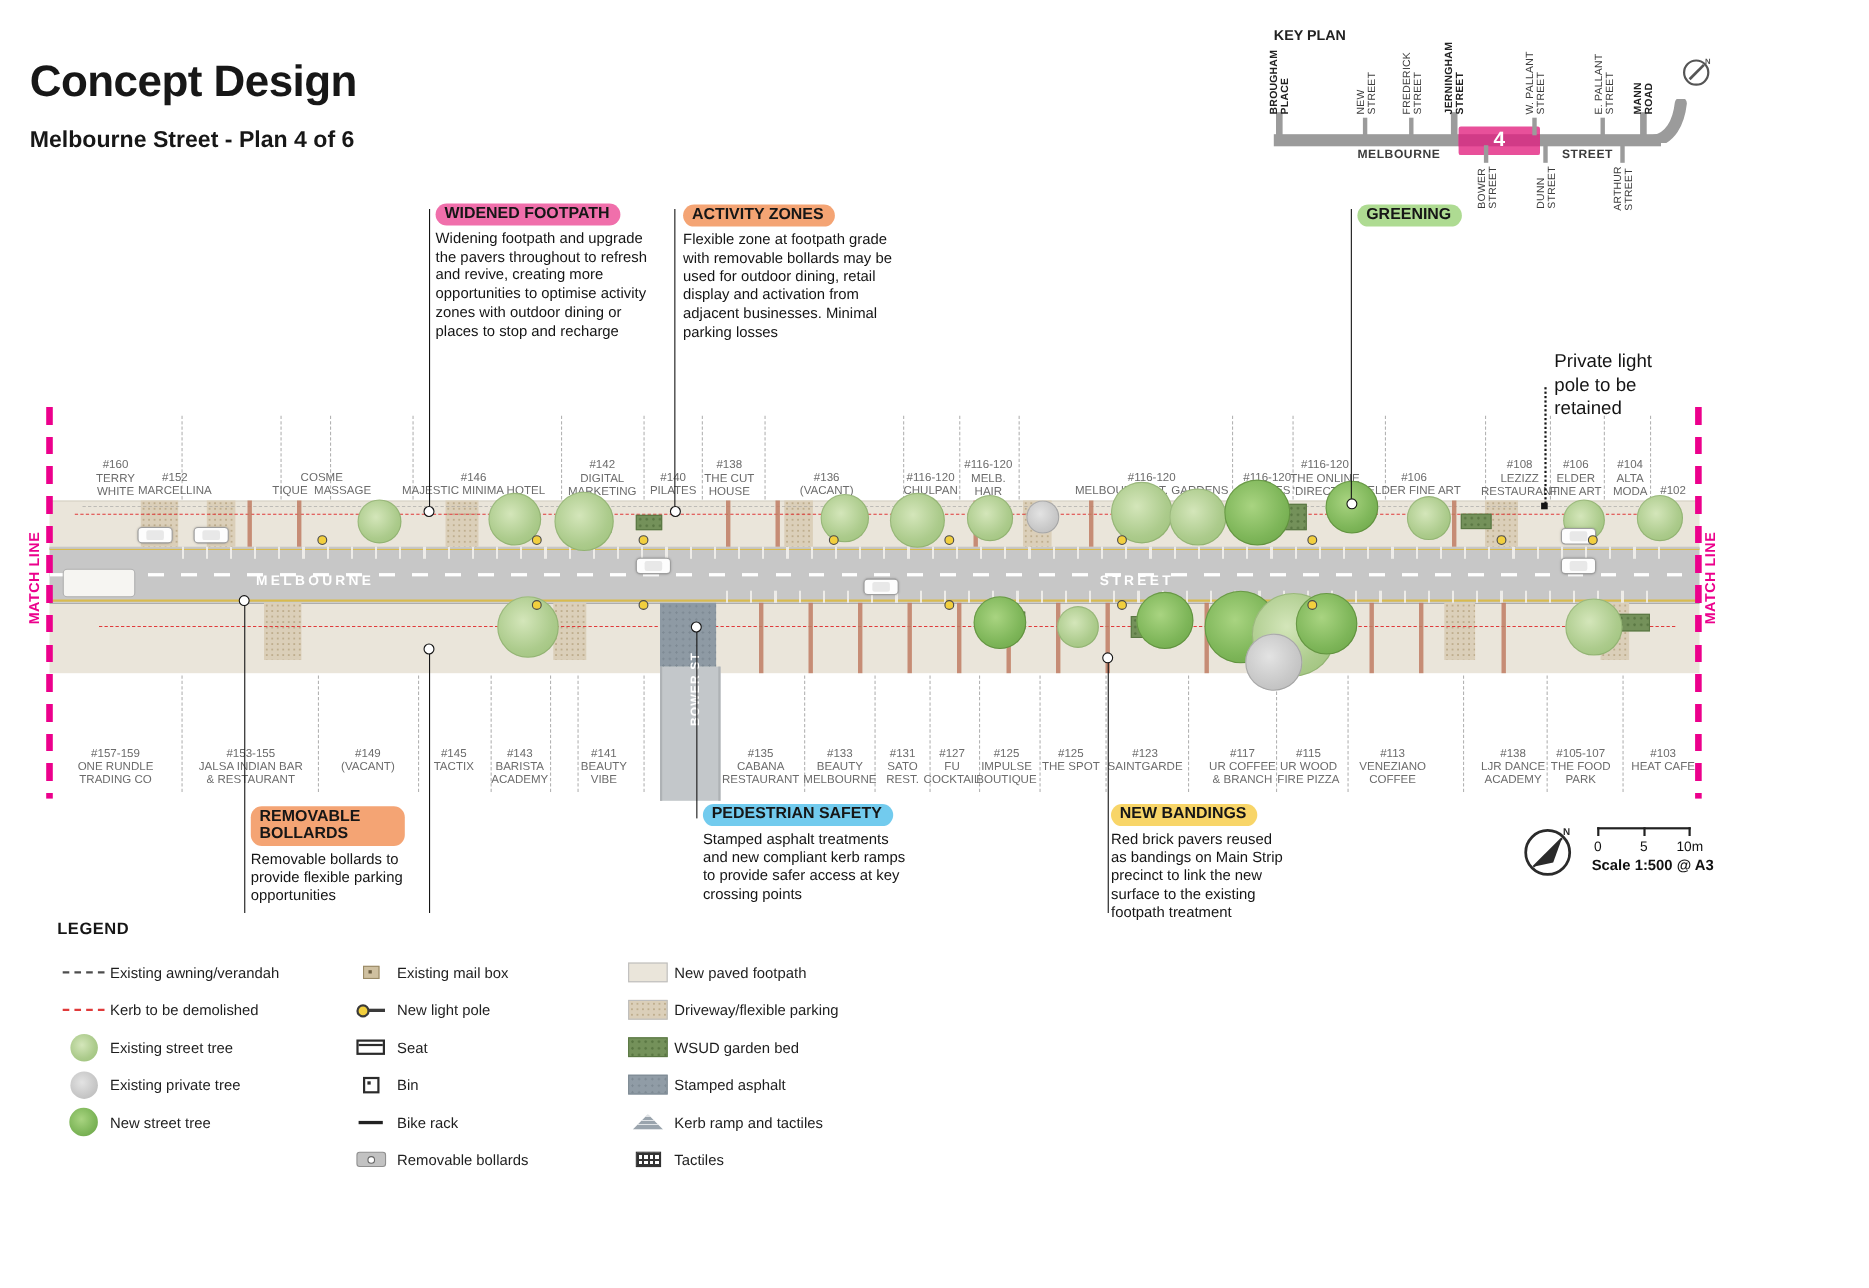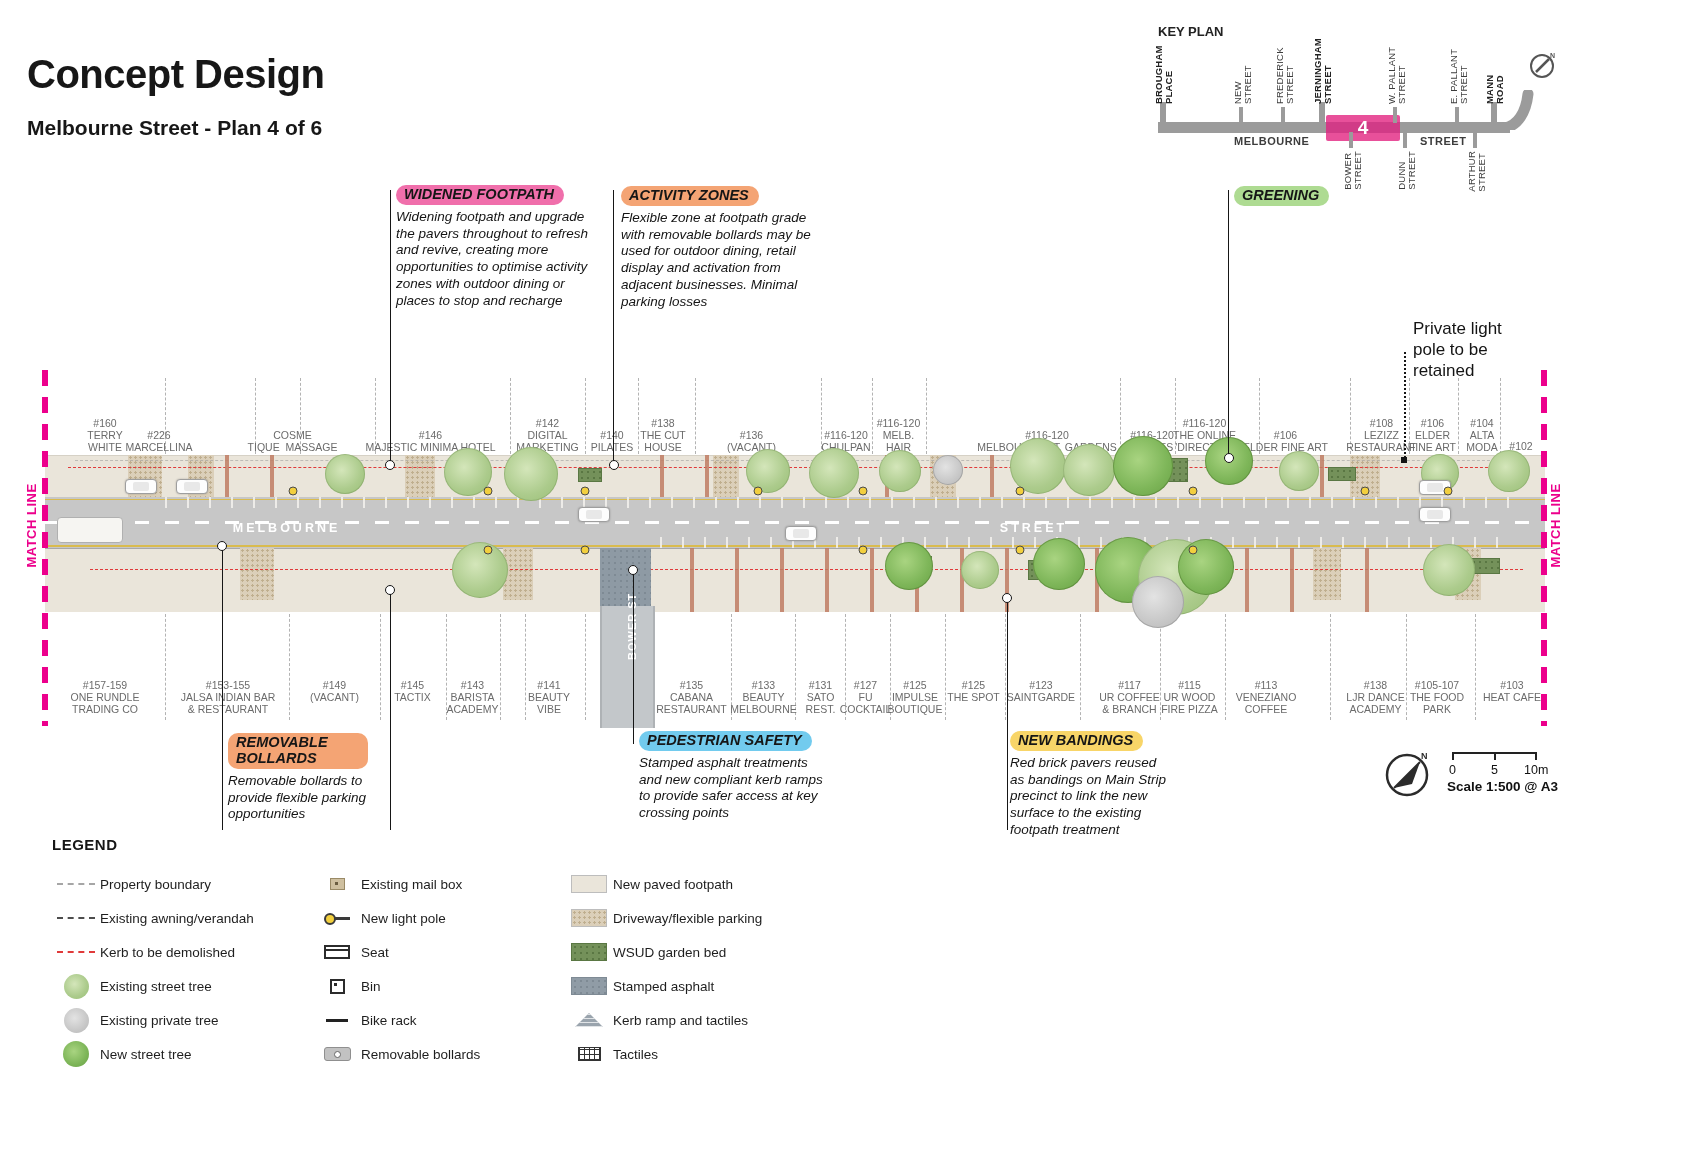--- a/index.html
+++ b/index.html
@@ -19,21 +19,21 @@
   .kp-tick-bot{top:112px;height:16px;}
   .kp-lab{position:absolute;font-size:9.5px;line-height:1.1;white-space:pre;color:#3c3c3c;transform-origin:0 0;transform:rotate(-90deg);letter-spacing:0.2px;}
   .kp-lab-b{transform:rotate(-90deg) translateX(-100%);}
   .kp-bold{font-weight:700;color:#222;}
   .kp-seg{position:absolute;left:168px;top:95px;width:74px;height:26px;background:#e8509a;border-radius:2px;}
   .kp-segline{position:absolute;left:0;top:7px;width:100%;height:11px;background:#d13b87;}
   .kp-segnum{position:absolute;left:0;top:0;width:100%;text-align:center;font-size:19px;font-weight:800;color:#fff;line-height:26px;}
   .kp-roadlab{position:absolute;top:115px;font-size:11px;font-weight:700;color:#3c3c3c;letter-spacing:0.5px;}
 
   
-  .callout{position:absolute;z-index:40;font-style:italic;}
+  .callout{position:absolute;z-index:40;}
   .co-head{display:inline-block;font-size:14.5px;font-weight:700;color:#161616;padding:1px 10px 3px 8px;border-radius:10px;}
   .co-body{font-size:13.5px;line-height:1.24;color:#141414;margin-top:4px;}
   .note{position:absolute;font-size:17px;line-height:1.24;color:#141414;z-index:40;}
   .leader{position:absolute;width:0;border-left:1.5px solid #161616;z-index:30;}
   .leader-dotted{border-left:2px dotted #161616;}
 
   
   .plan{position:absolute;left:45px;top:370px;width:1500px;height:358px;background:#fff;}
   .band{position:absolute;left:0;width:100%;}
   .b-top{top:0;height:85px;background:#ffffff;}
@@ -357,21 +357,21 @@
     <div class="awnline" style="left:2%;top:90px;width:96%"></div>
     <div class="median"></div>
 
     <div class="roadname" style="left:16.1%">MELBOURNE</div>
     <div class="roadname" style="left:65.9%">STREET</div>
 
     <div id="topLabels">
         <div class="bl bl-t" style="left: 4%;">#160
 TERRY
 WHITE</div>
-        <div class="bl bl-t" style="left: 7.6%;">#226
+        <div class="bl bl-t" style="left: 7.6%;">#152
 MARCELLINA</div>
         <div class="bl bl-t" style="left: 16.5%;">COSME
 TIQUE  MASSAGE</div>
         <div class="bl bl-t" style="left: 25.7%;">#146
 MAJESTIC MINIMA HOTEL</div>
         <div class="bl bl-t" style="left: 33.5%;">#142
 DIGITAL
 MARKETING</div>
         <div class="bl bl-t" style="left: 37.8%;">#140
 PILATES</div>
@@ -481,26 +481,20 @@
     <div class="sb-lab" style="left:72px">10m</div>
   </div>
   <div class="scaletext">Scale 1:500 @ A3</div>
 
   <div class="legend">
     <div class="lg-title">LEGEND</div>
     <div class="lg-cols" id="legendCols">
         <div class="lg-col" style="left: 0px;">
           <div class="lg-row">
             <div class="lg-ic">
-              <div class="licon icon-dash-gray"></div>
-            </div>
-            <div class="lg-lab">Property boundary</div>
-          </div>
-          <div class="lg-row">
-            <div class="lg-ic">
               <div class="licon icon-dash-dark"></div>
             </div>
             <div class="lg-lab">Existing awning/verandah</div>
           </div>
           <div class="lg-row">
             <div class="lg-ic">
               <div class="licon icon-dash-red"></div>
             </div>
             <div class="lg-lab">Kerb to be demolished</div>
           </div>

